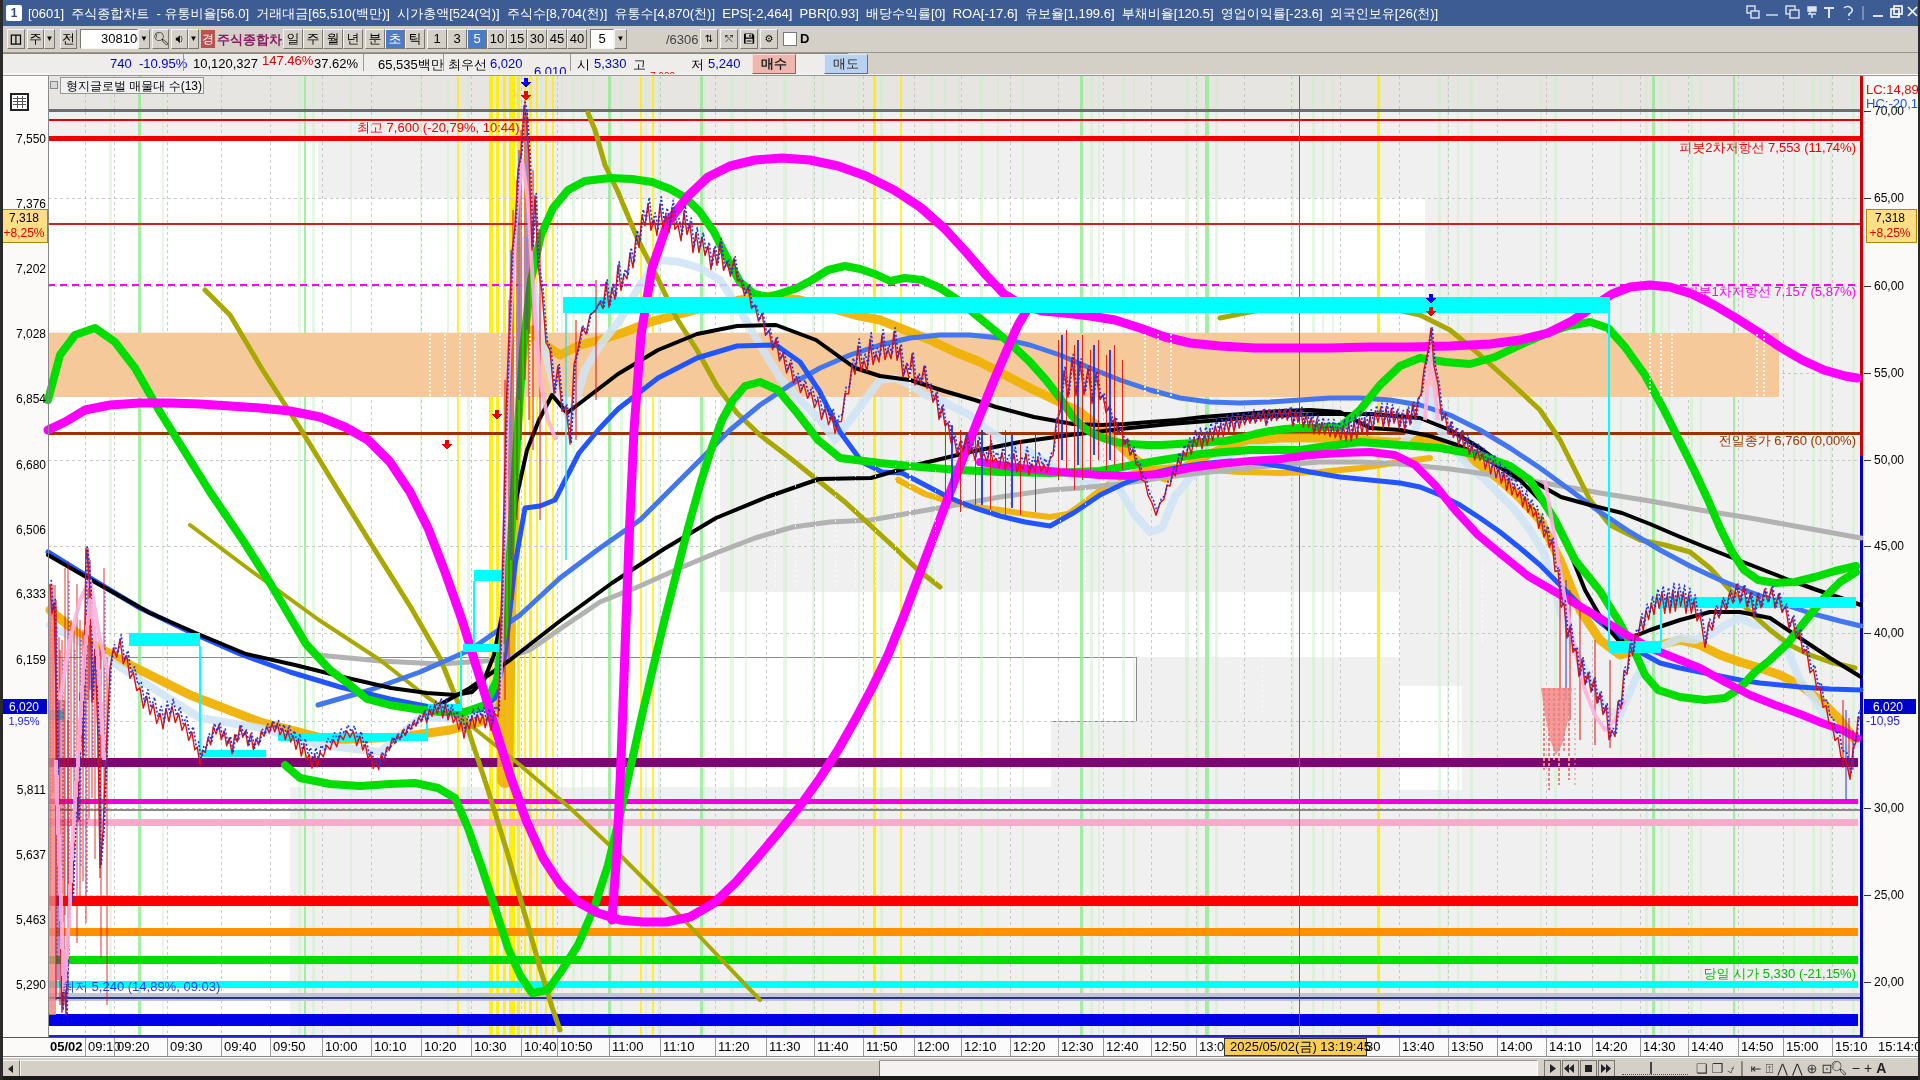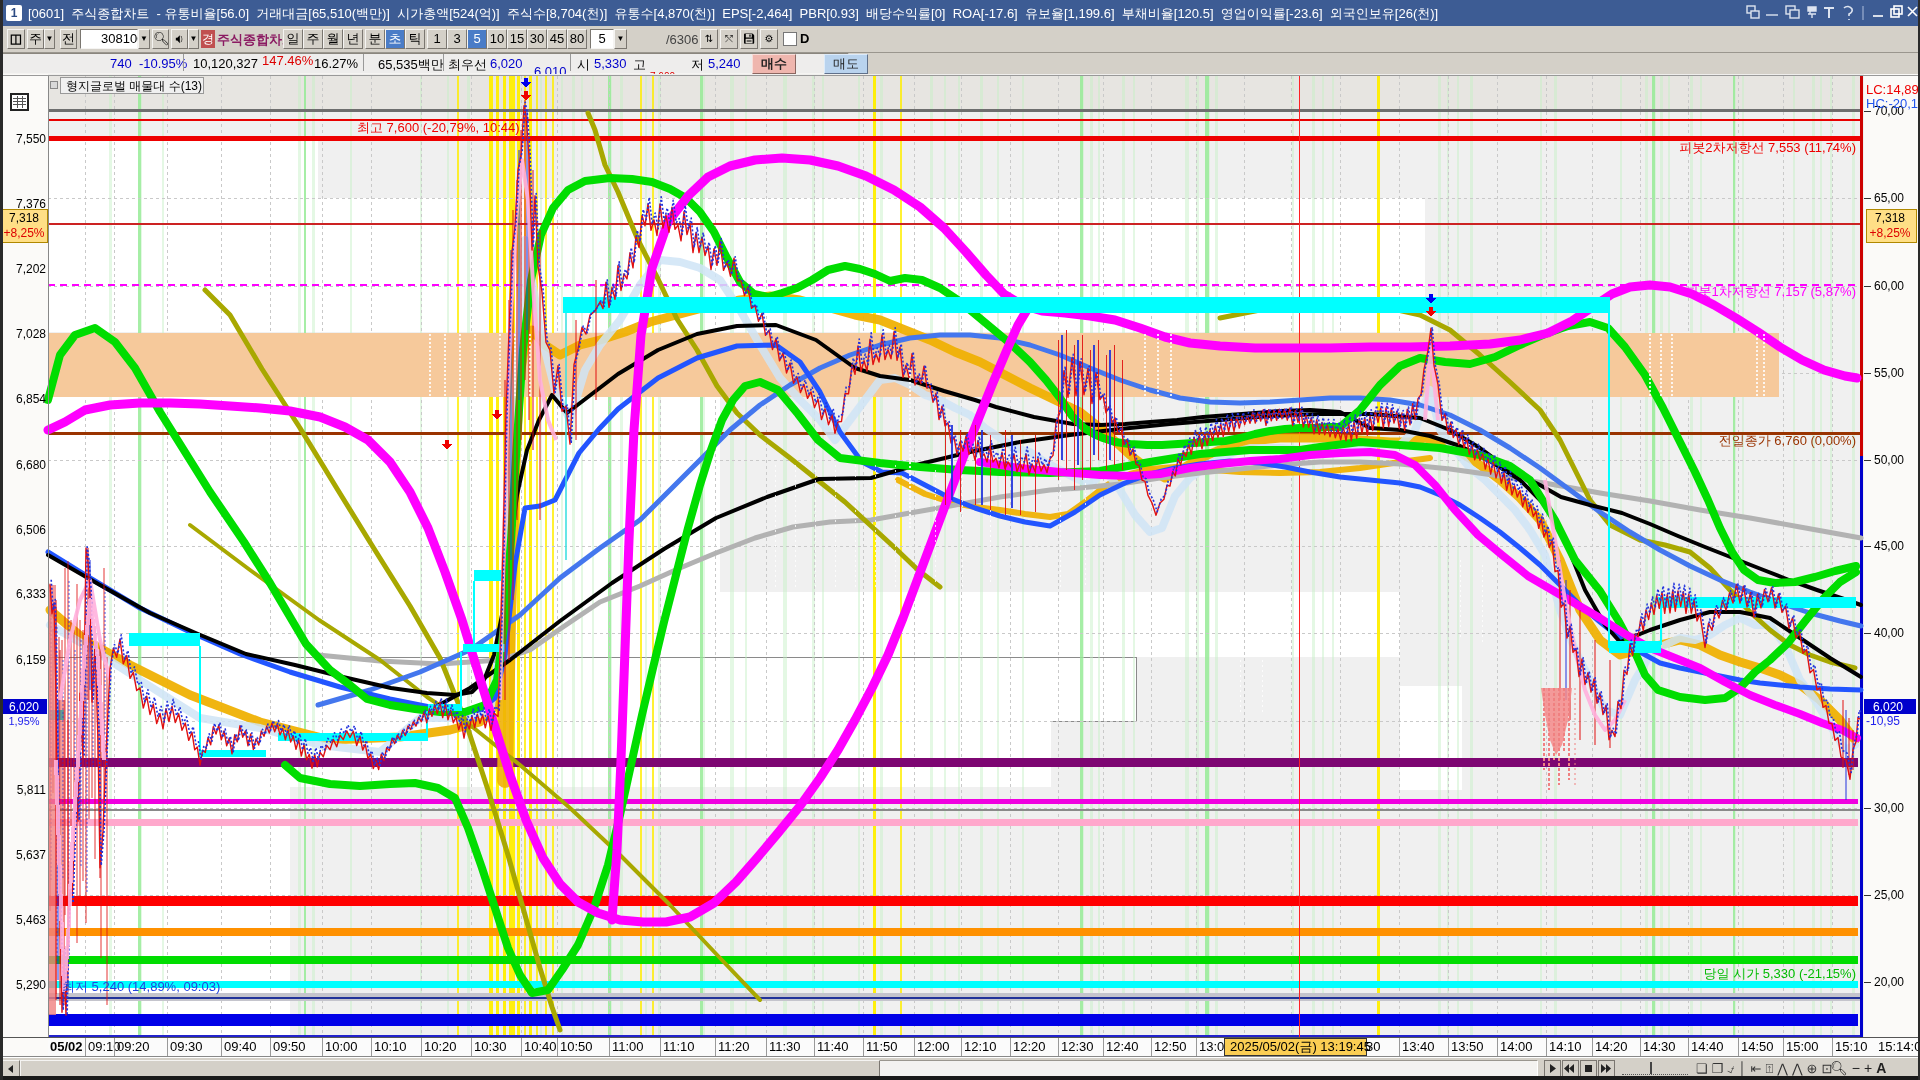--- a/index.html
+++ b/index.html
@@ -58,41 +58,41 @@
   <div class="btn" style="left:365px;width:20px;">분</div>
   <div class="btn btnsel" style="left:385px;width:20px;">초</div>
   <div class="btn" style="left:405px;width:20px;">틱</div>
   <div class="btn" style="left:427px;width:20px;">1</div>
   <div class="btn" style="left:447px;width:20px;">3</div>
   <div class="btn btnsel" style="left:467px;width:20px;">5</div>
   <div class="btn" style="left:487px;width:20px;">10</div>
   <div class="btn" style="left:507px;width:20px;">15</div>
   <div class="btn" style="left:527px;width:20px;">30</div>
   <div class="btn" style="left:547px;width:20px;">45</div>
-  <div class="btn" style="left:567px;width:20px;">80</div>
+  <div class="btn" style="left:567px;width:20px;">40</div>
   <div class="btn inset" style="left:590px;width:24px;">5</div>
   <div class="btn" style="left:614px;width:13px;font-size:8px;">▼</div>
   <div class="btn inset" style="left:631px;width:33px;margin-top:32px;">4066</div>
   <div class="abs" style="left:666px;top:6px;font-size:13px;color:#444;">/6306</div>
   <div class="btn" style="left:700px;width:18px;font-size:10px;">⇅</div>
   <div class="btn" style="left:720px;width:18px;font-size:10px;">⤲</div>
   <div class="btn" style="left:740px;width:18px;font-size:10px;">💾︎</div>
   <div class="btn" style="left:760px;width:18px;font-size:10px;">⚙︎</div>
   <div class="abs" style="left:783px;top:6px;width:12px;height:12px;background:#fff;border:1px solid #777;"></div>
   <div class="abs" style="left:800px;top:5px;font-size:13px;font-weight:bold;">D</div>
 </div>
 
 <div class="abs" id="row3" style="left:0;top:53px;width:1920px;height:21px;background:#d4d0c8;">
   <div class="abs" style="left:2px;top:0;width:845px;height:19px;background:#eeedec;border:1px solid;border-color:#8a867e #f5f4f2 #f5f4f2 #8a867e;"></div>
   <div class="abs" style="left:36px;top:3px;font-size:13px;color:#0000cc;font-weight:bold;margin-top:48px;">6,020 ▼</div>
   <div class="abs" style="left:110px;top:3px;font-size:13px;color:#0000cc;">740&nbsp; -10.95%</div>
   <div class="abs" style="left:183px;top:1px;width:1px;height:17px;background:#999;"></div>
   <div class="abs" style="left:193px;top:3px;font-size:13px;color:#000;">10,120,327</div>
   <div class="abs" style="left:262px;top:0;font-size:13px;color:#dd0000;">147.46%</div>
-  <div class="abs" style="left:314px;top:3px;font-size:13px;color:#000;">16.27%</div>
+  <div class="abs" style="left:314px;top:3px;font-size:13px;color:#000;">37.62%</div>
   <div class="abs" style="left:363px;top:1px;width:1px;height:17px;background:#999;"></div>
   <div class="abs" style="left:378px;top:3px;font-size:13px;color:#000;">65,535백만</div>
   <div class="abs" style="left:443px;top:1px;width:1px;height:17px;background:#999;"></div>
   <div class="abs" style="left:448px;top:3px;font-size:13px;color:#000;">최우선</div>
   <div class="abs" style="left:490px;top:3px;font-size:13px;color:#0000cc;">6,020</div>
   <div class="abs" style="left:534px;top:3px;font-size:13px;color:#0000cc;margin-top:8px;">6,010</div>
   <div class="abs" style="left:570px;top:1px;width:1px;height:17px;background:#999;"></div>
   <div class="abs" style="left:577px;top:3px;font-size:13px;color:#000;">시</div>
   <div class="abs" style="left:594px;top:3px;font-size:13px;color:#0000cc;">5,330</div>
   <div class="abs" style="left:633px;top:3px;font-size:13px;color:#000;">고</div>

